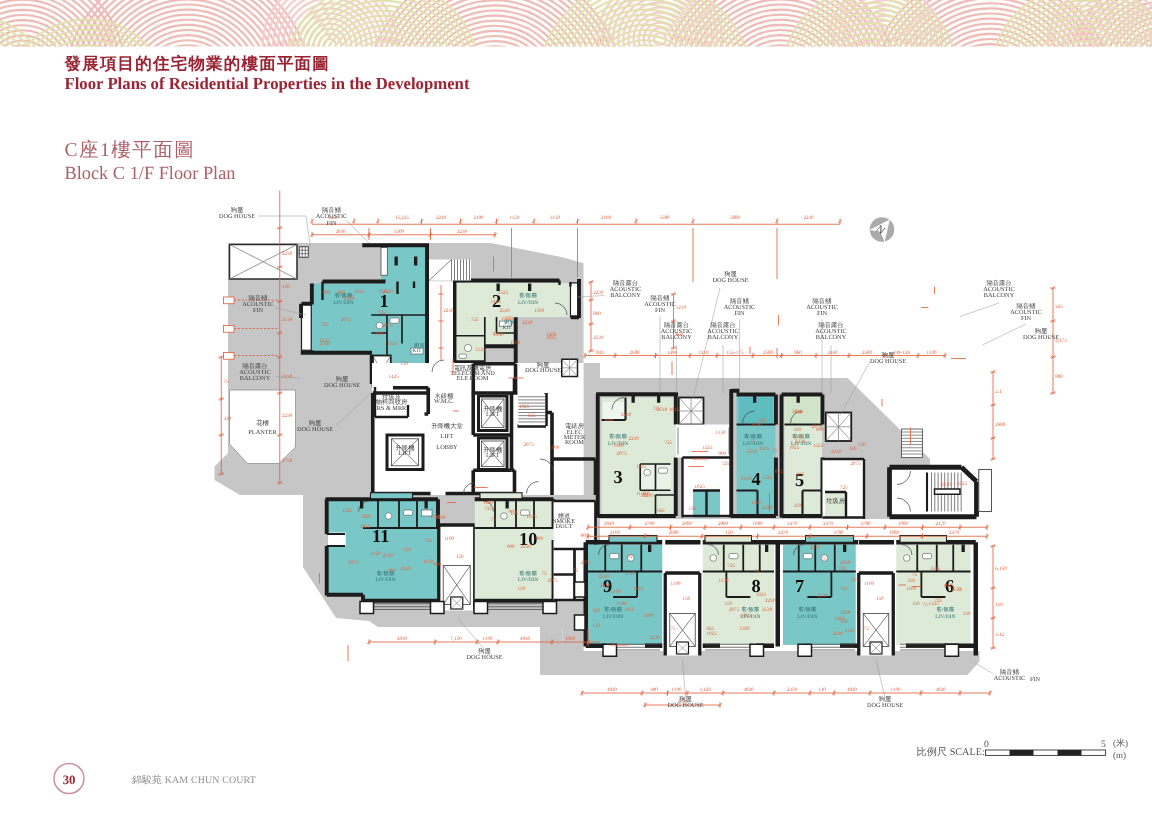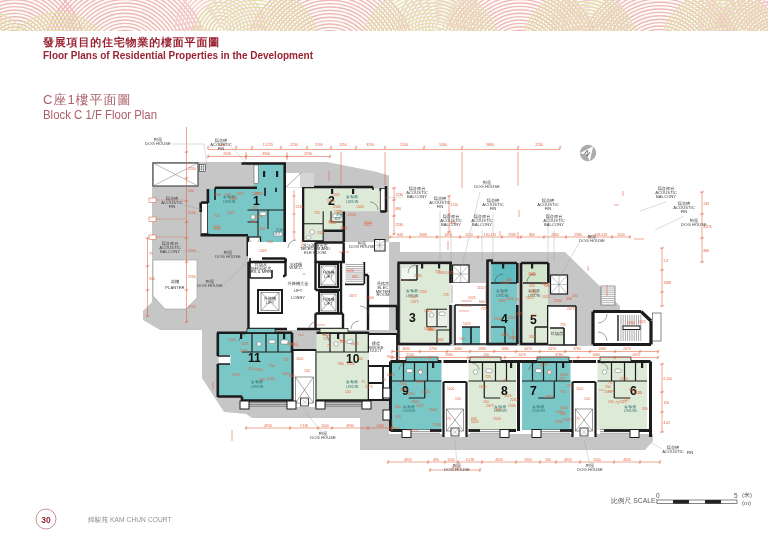--- a/index.html
+++ b/index.html
@@ -1,16 +1,16 @@
 <!DOCTYPE html>
 <html><head>
 <meta charset="utf-8">
 <style>
 html,body{margin:0;padding:0;background:#fff;}
-.page{position:relative;width:768px;height:543px;overflow:hidden;font-family:Liberation Sans, sans-serif;}
+.page{position:relative;width:768px;height:543px;overflow:hidden;font-family:Liberation Serif, serif;}
 svg{display:block;}
 </style>
 </head>
 <body>
 <div class="page">
 <svg width="768" height="543" viewBox="0 0 768 543">
 <style>
 .teal{fill:#7ac7c8;}
 .grn{fill:#dcead7;}
 .gry{fill:#c6c6c6;}

